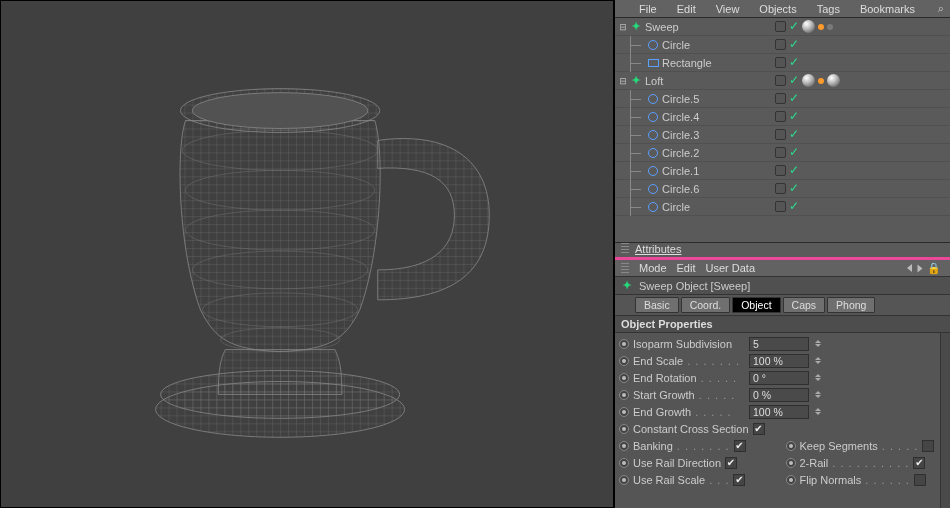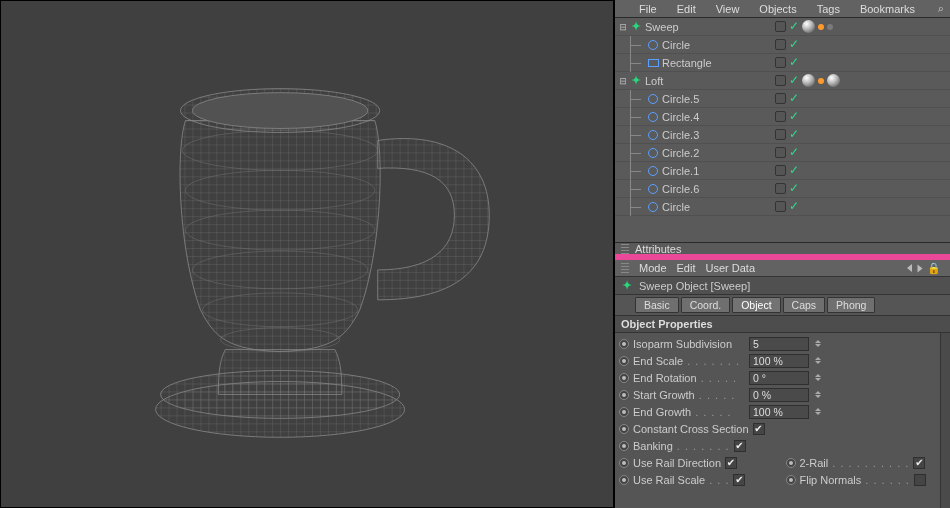--- a/index.html
+++ b/index.html
@@ -72,26 +72,27 @@
   .mat-ball { width: 13px; height: 13px; border-radius: 50%; background: radial-gradient(circle at 35% 30%, #fff, #bbb 40%, #555 90%); }
   .sm-dot { width: 6px; height: 6px; border-radius: 50%; }
   .sm-dot.or { background: #ff9a2b; }
   .sm-dot.gr { background: #7a7a7a; }
   .attributes {
     flex: 1;
     display: flex; flex-direction: column;
     background: #555;
   }
   .attr-header {
-    display: flex; align-items: center; gap: 6px;
+    display: flex; align-items: flex-start; gap: 6px;
     height: 17px;
     background: #5a5a5a;
     padding: 0 6px;
-    border-bottom: 6px solid #ec4899;
+    border-bottom: 3px solid #ec4899;
     color: #ddd;
+    text-decoration: underline;
   }
   .grip { width: 8px; height: 10px; background: repeating-linear-gradient(#888 0 1px, transparent 1px 3px); }
   .attr-menubar {
     display: flex; align-items: center;
     height: 17px; gap: 10px;
     padding: 0 6px;
     background: #626262;
     border-bottom: 1px solid #333;
   }
   .attr-menubar span { color: #ddd; }
@@ -109,21 +110,21 @@
   }
   .tab {
     padding: 1px 8px;
     background: #6f6f6f;
     color: #ddd;
     border: 1px solid #333;
     border-radius: 1px;
     cursor: pointer;
     font-size: 10.5px;
   }
-  .tab.active { background: #737373; color: #fff; }
+  .tab.active { background: #000000; color: #fff; }
   .section-head {
     padding: 2px 6px;
     background: #4d4d4d;
     border-top: 1px solid #333;
     border-bottom: 1px solid #333;
     font-weight: bold;
     color: #ddd;
   }
   .props { padding: 2px 2px 2px 4px; background: #555; }
   .prop-row {
@@ -470,20 +471,25 @@
             <span class="chk">✔</span>
           </div>
         </div>
 
         <div class="prop-row">
           <div class="half">
             <span class="radio on"></span>
             <span class="plabel"><span>Banking</span><span class="dots"> . . . . . . .</span></span>
             <span class="chk">✔</span>
           </div>
+          <div class="half">
+            <span class="radio on"></span>
+            <span class="plabel"><span>Keep Segments</span><span class="dots"> . . . . .</span></span>
+            <span class="chk"></span>
+          </div>
         </div>
 
         <div class="prop-row">
           <div class="half">
             <span class="radio on"></span>
             <span class="plabel"><span>Use Rail Direction</span></span>
             <span class="chk">✔</span>
           </div>
           <div class="half">
             <span class="radio on"></span>

